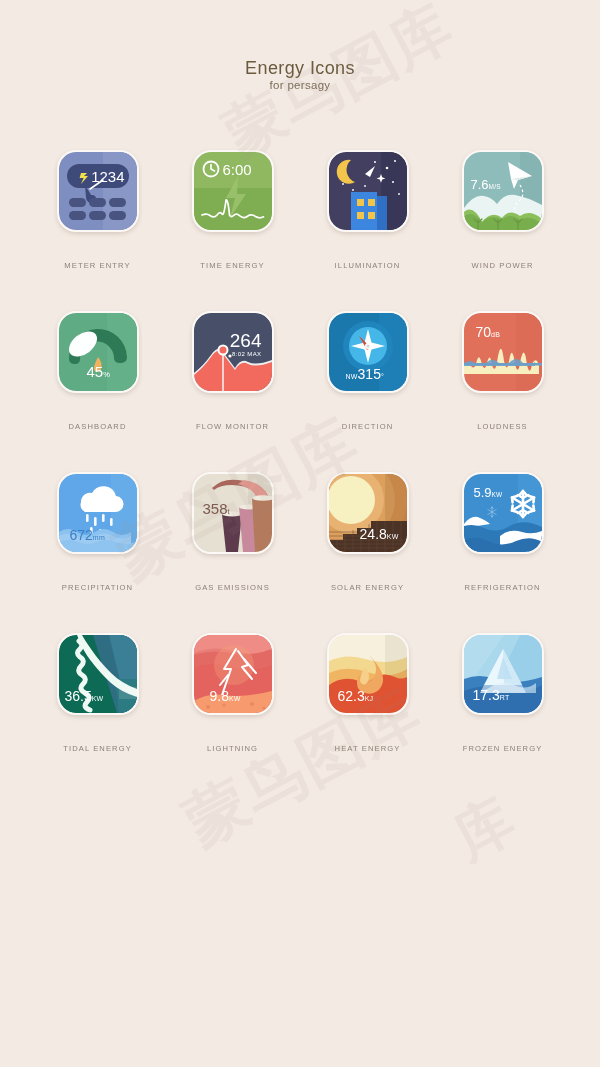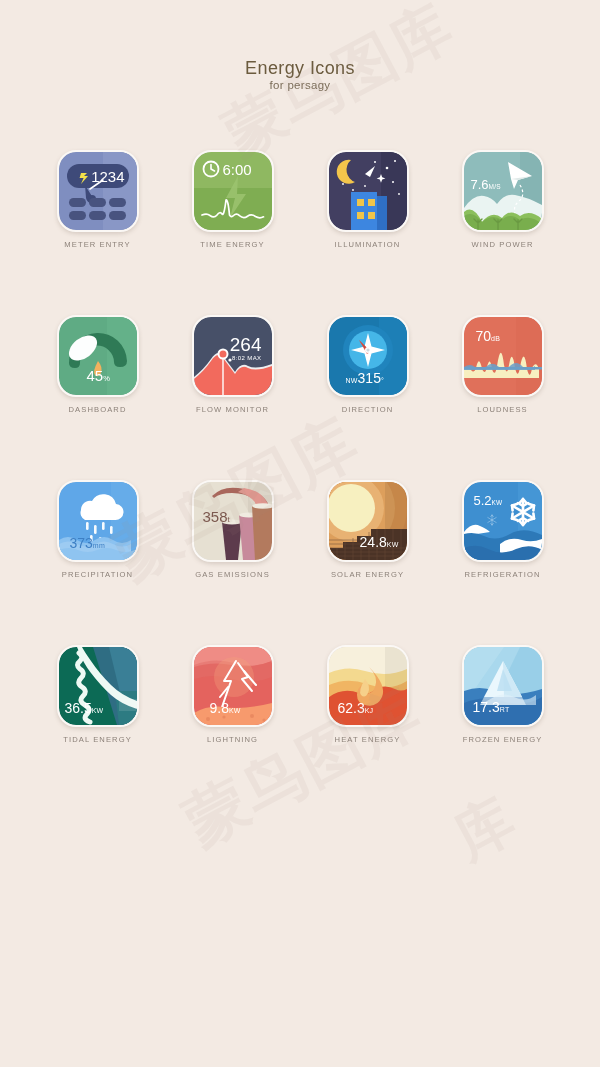--- a/index.html
+++ b/index.html
@@ -36,37 +36,37 @@
     font-size: 18px; color: #6b5b3e; letter-spacing: .4px;
     font-weight: 400; font-family: "Liberation Sans", sans-serif;
   }
   .subtitle { font-size: 11.5px; color: #7b6d59; letter-spacing: .3px; }
 
   
   .grid {
     position: absolute; top: 150px; left: 0; width: 600px;
     display: grid;
     grid-template-columns: repeat(4, 1fr);
-    row-gap: 66px;
+    row-gap: 41px;
     padding: 0 30px;
     z-index: 4;
   }
   .cell { display: flex; flex-direction: column; align-items: center; }
   .icon {
     position: relative;
     width: 82px; height: 82px;
     border-radius: 19px;
     overflow: hidden;
     background: #ddd;
     box-shadow: 0 2px 4px rgba(120,100,85,.22);
     border: 2px solid #fbf8f5;
   }
   .icon > .inner { position: absolute; inset: 0; overflow: hidden; border-radius: 17px; }
   .label {
-    margin-top: 8px;
+    margin-top: 29px;
     font-size: 7.6px; letter-spacing: 1.1px;
     color: #8c8179; text-transform: uppercase;
     text-align: left; white-space: nowrap;
     font-family: "Liberation Sans", sans-serif;
   }
   .val { position: absolute; color: #fff; font-weight: 400; line-height: 1; }
   .unit { font-size: .5em; letter-spacing: .2px; }
   svg { display: block; }
 </style>
 </head>
@@ -281,21 +281,21 @@
               <rect x="43" y="40" width="2.6" height="8" rx="1.3"></rect>
               <rect x="51" y="44" width="2.6" height="8" rx="1.3"></rect>
               <rect x="31" y="53" width="2.6" height="7" rx="1.3"></rect>
               <rect x="40" y="55" width="2.6" height="7" rx="1.3"></rect>
             </g>
             <path d="M0 58 q9 -6 18 0 q9 6 18 0 q9 -6 18 0 q9 6 18 0 l0 20 -72 0 z" fill="#8cc2f0"></path>
             <path d="M0 62 q9 -5 18 0 q9 5 18 0 q9 -5 18 0 q9 5 18 0 l0 16 -72 0 z" fill="#9dcbf2"></path>
             <path d="M0 68 q10 -4 19 0 q10 4 19 0 q10 -4 19 0 q10 4 19 0 l0 10 -76 0 z" fill="#8fc4f0"></path>
           </svg>
           <div class="val" style="left:11px;bottom:10px;font-size:14px;color:#3d7fc4;">
-            <span>373</span><span class="unit">mm</span>
+            <span>672</span><span class="unit">mm</span>
           </div>
         </div>
       </div>
       <div class="label">PRECIPITATION</div>
     </div>
 
     <div class="cell">
       <div class="icon">
         <div class="inner">
           <svg width="78" height="78" viewBox="0 0 78 78">
@@ -358,21 +358,21 @@
             <g stroke="#cfe5f6" stroke-width="1.1" stroke-linecap="round" fill="none" transform="translate(28,38) scale(0.38)">
               <path d="M0 -13 L0 13 M-11 -6.5 L11 6.5 M-11 6.5 L11 -6.5"></path>
               <path d="M0 -13 l-3.5 4 M0 -13 l3.5 4 M0 13 l-3.5 -4 M0 13 l3.5 -4"></path>
             </g>
             <path d="M0 50 q8 -10 16 -6 q7 3 10 6 l-26 4 z" fill="#fff"></path>
             <path d="M0 52 q10 -3 20 2 q12 6 26 -2 q14 -8 32 1 l0 25 -78 0 z" fill="#2d79b8"></path>
             <path d="M36 62 q10 -8 22 -4 q10 3 20 -1 l0 21 -42 0 z" fill="#fff"></path>
             <path d="M0 66 q12 -5 24 1 q14 7 28 0 q14 -6 26 1 l0 10 -78 0 z" fill="#2a6fae"></path>
           </svg>
           <div class="val" style="left:10px;top:12px;font-size:13px;">
-            <span>5.2</span><span class="unit">KW</span>
+            <span>5.9</span><span class="unit">KW</span>
           </div>
         </div>
       </div>
       <div class="label">REFRIGERATION</div>
     </div>
 
     <div class="cell">
       <div class="icon">
         <div class="inner">
           <svg width="78" height="78" viewBox="0 0 78 78">

